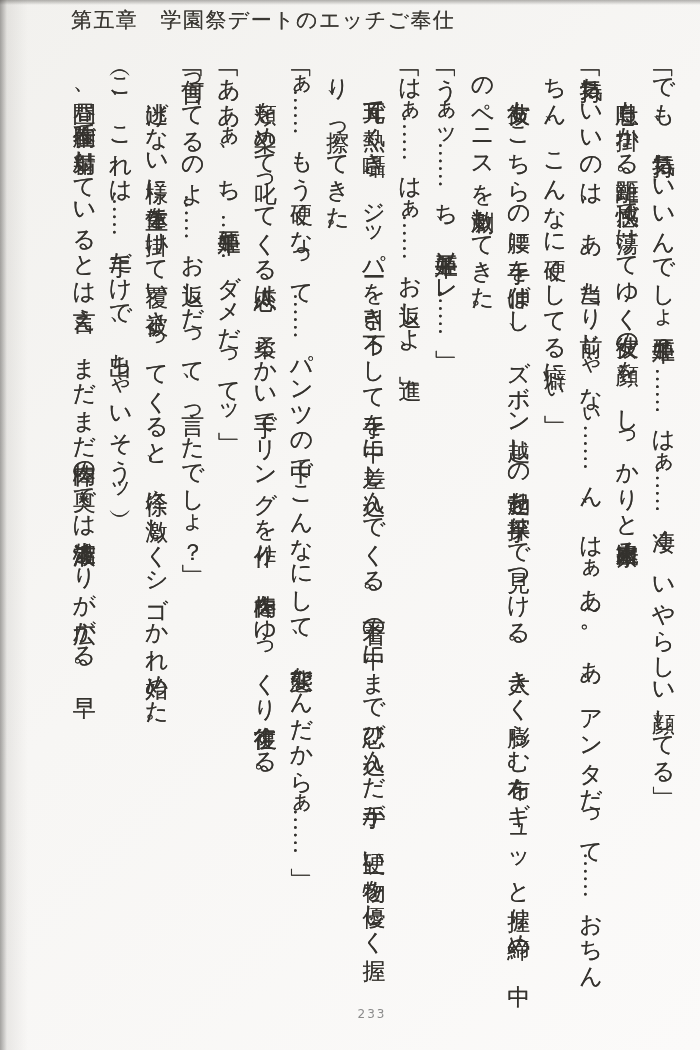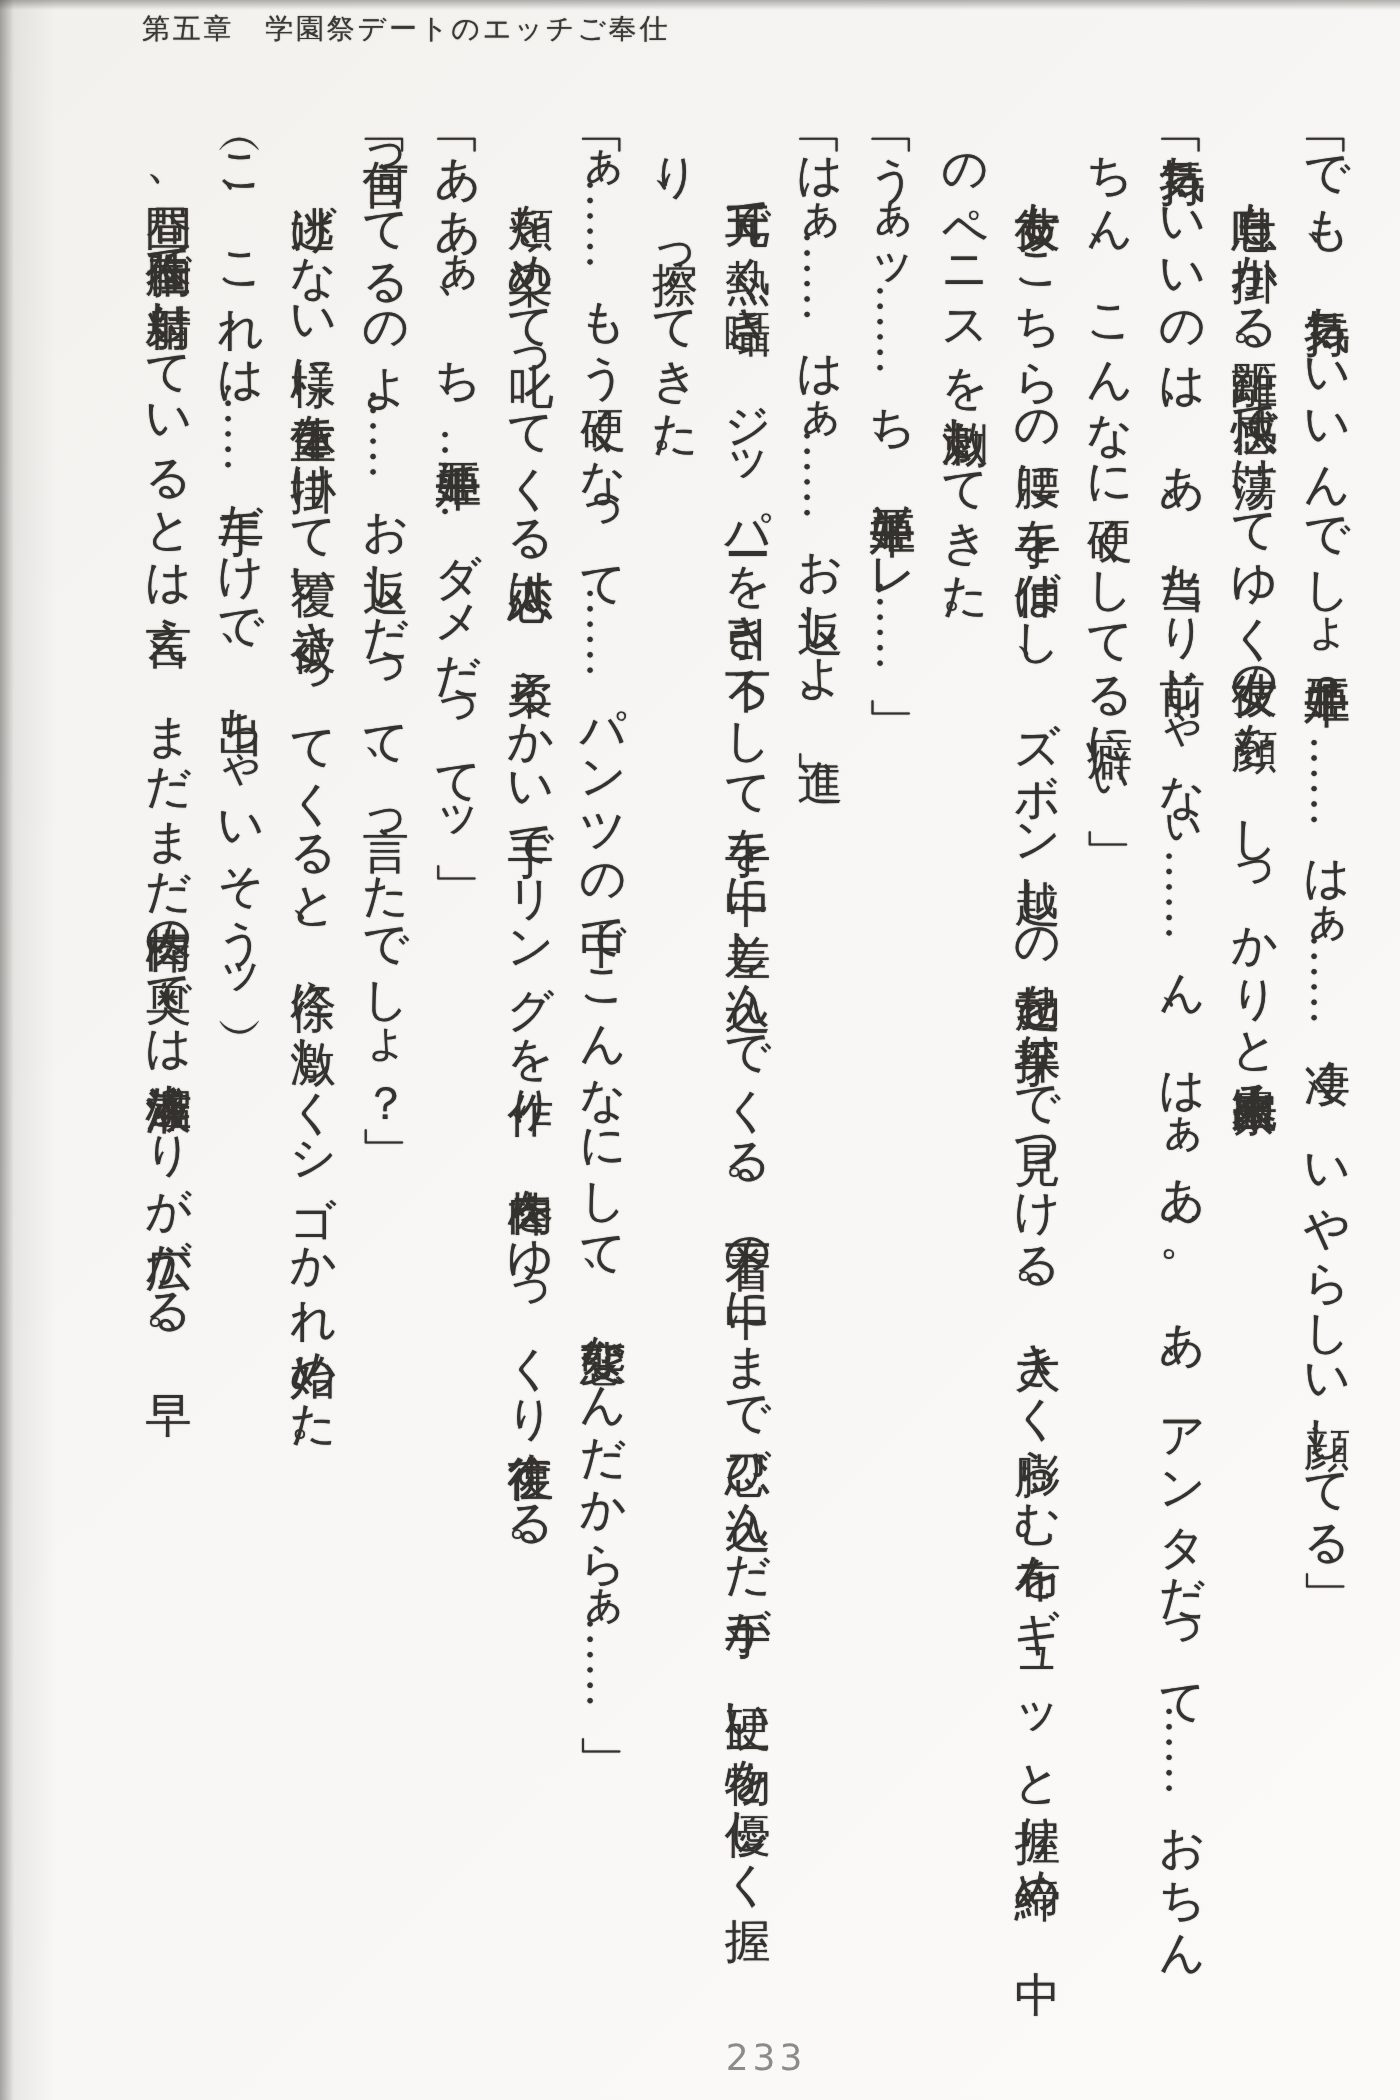--- a/index.html
+++ b/index.html
@@ -15,21 +15,21 @@
     font-family: "Liberation Serif", "DejaVu Serif", serif;
     background:
       linear-gradient(to bottom, rgba(70,68,64,0.40) 0px, rgba(70,68,64,0.0) 5px),
       linear-gradient(to right, rgba(60,58,55,0.45) 0px, rgba(120,116,110,0.12) 7px, rgba(0,0,0,0) 28px),
       linear-gradient(135deg, #f2f1ee 0%, #f7f6f4 45%, #fbfaf9 100%);
   }
   .running-head {
     position: absolute;
     top: 6px;
     left: 71px;
-    font-size: 14px;
+    font-size: 21px;
     letter-spacing: 1.4px;
     color: #3a3833;
     white-space: nowrap;
     text-shadow: 0 0 0.6px rgba(70,66,60,0.85);
   }
   .text-body {
     position: absolute;
     top: 62px;
     right: 19px;
     width: 617px;
@@ -44,28 +44,27 @@
   .text-body p {
     margin: 0;
     padding: 0;
   }
   .text-body p.indent {
     text-indent: 23px;
   }
   .page-number {
     position: absolute;
     top: 1007px;
-    left: 348px;
+    left: 337px;
     width: 70px;
     text-align: center;
     font-family: "DejaVu Sans", "Liberation Sans", sans-serif;
-    font-size: 18px;
+    font-size: 12px;
     letter-spacing: 2px;
     color: #8b8b8b;
-    margin-top: 12px;
   }
 </style>
 </head>
 <body>
 
 <div class="page">
   <div class="running-head">第五章　学園祭デートのエッチご奉仕</div>
 
   <div class="text-body">
       <p>「でも、気持ちいいんでしょ千亜姫？　……はぁ……凄く、いやらしい顔してる」</p>

